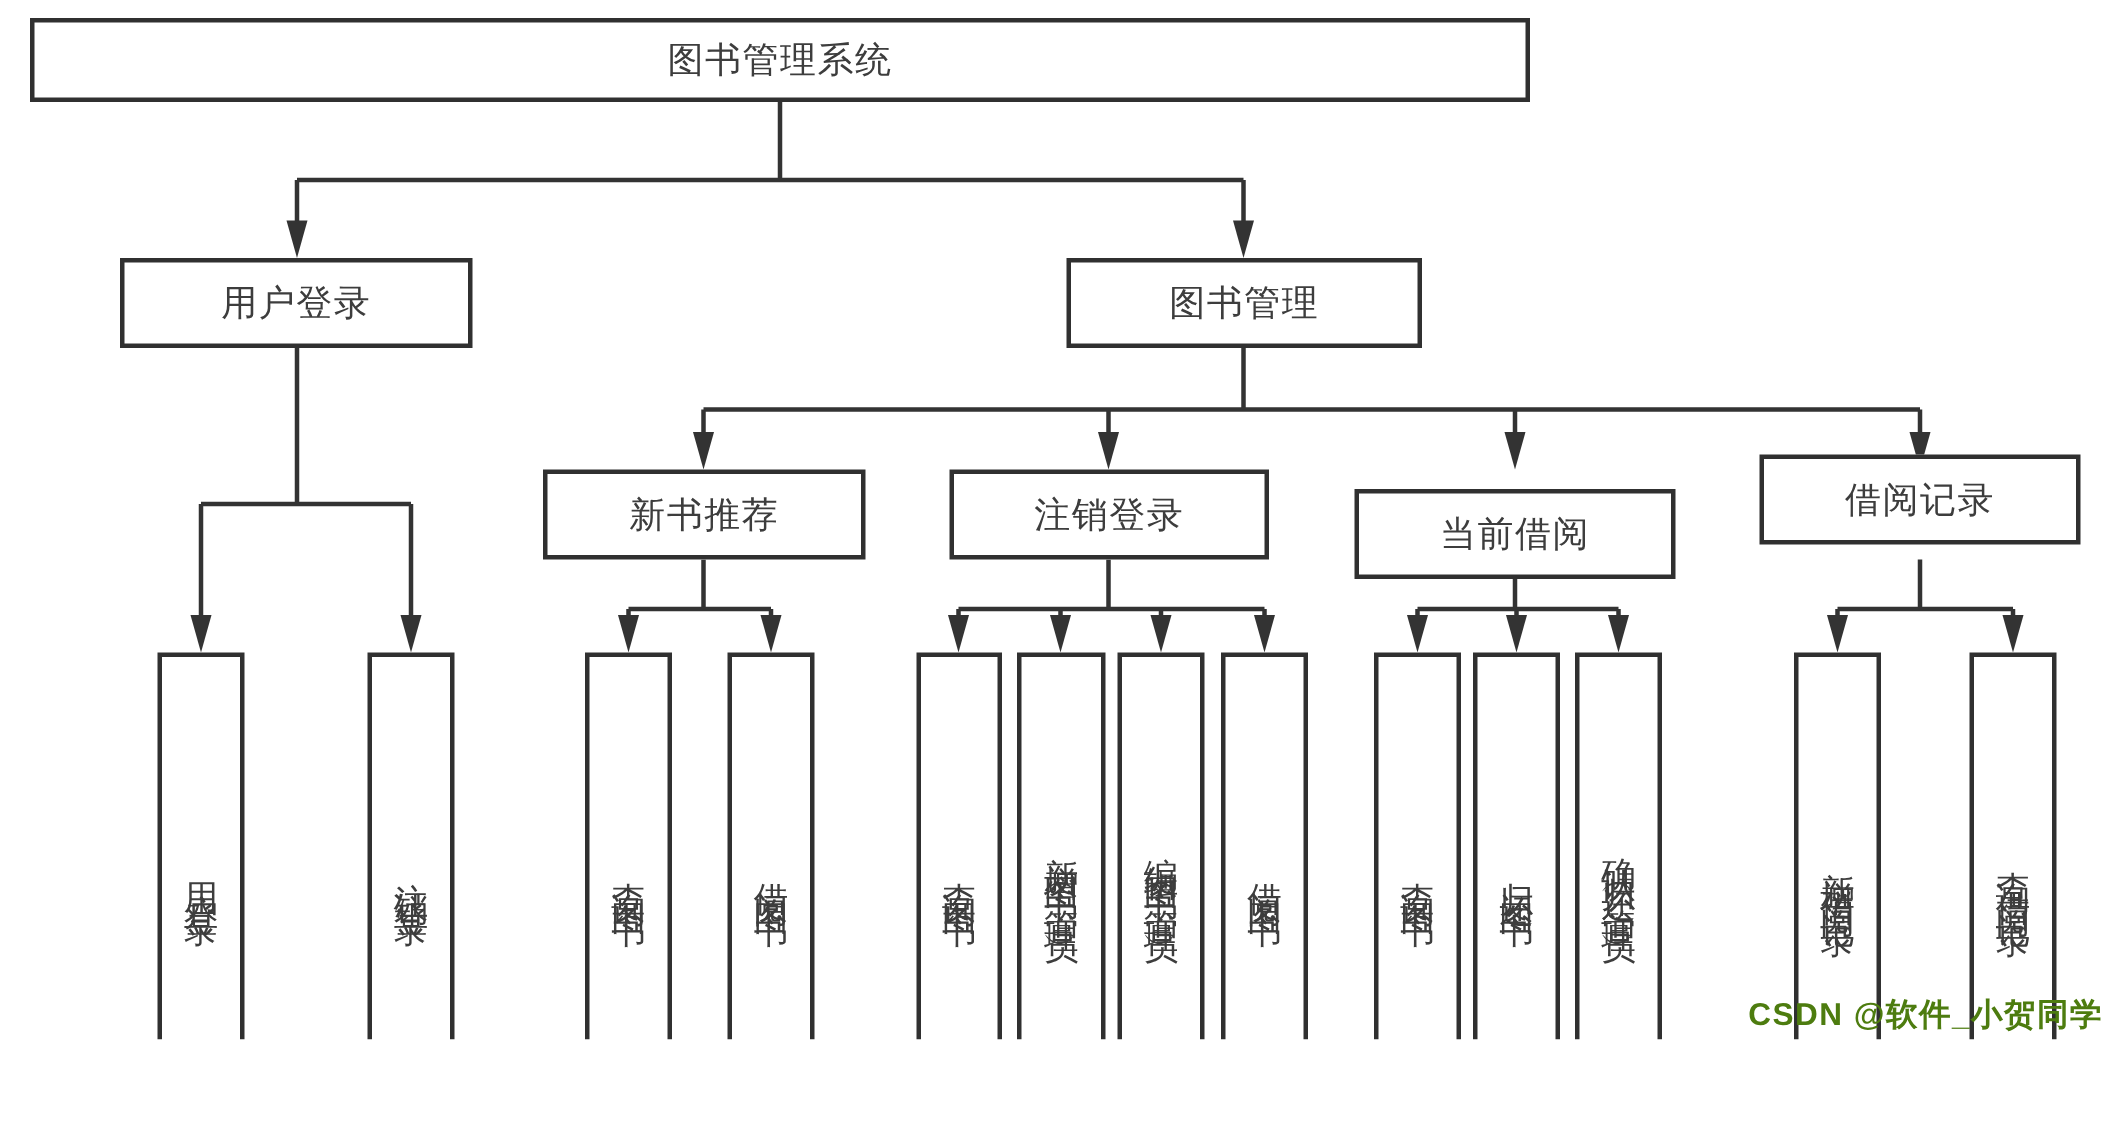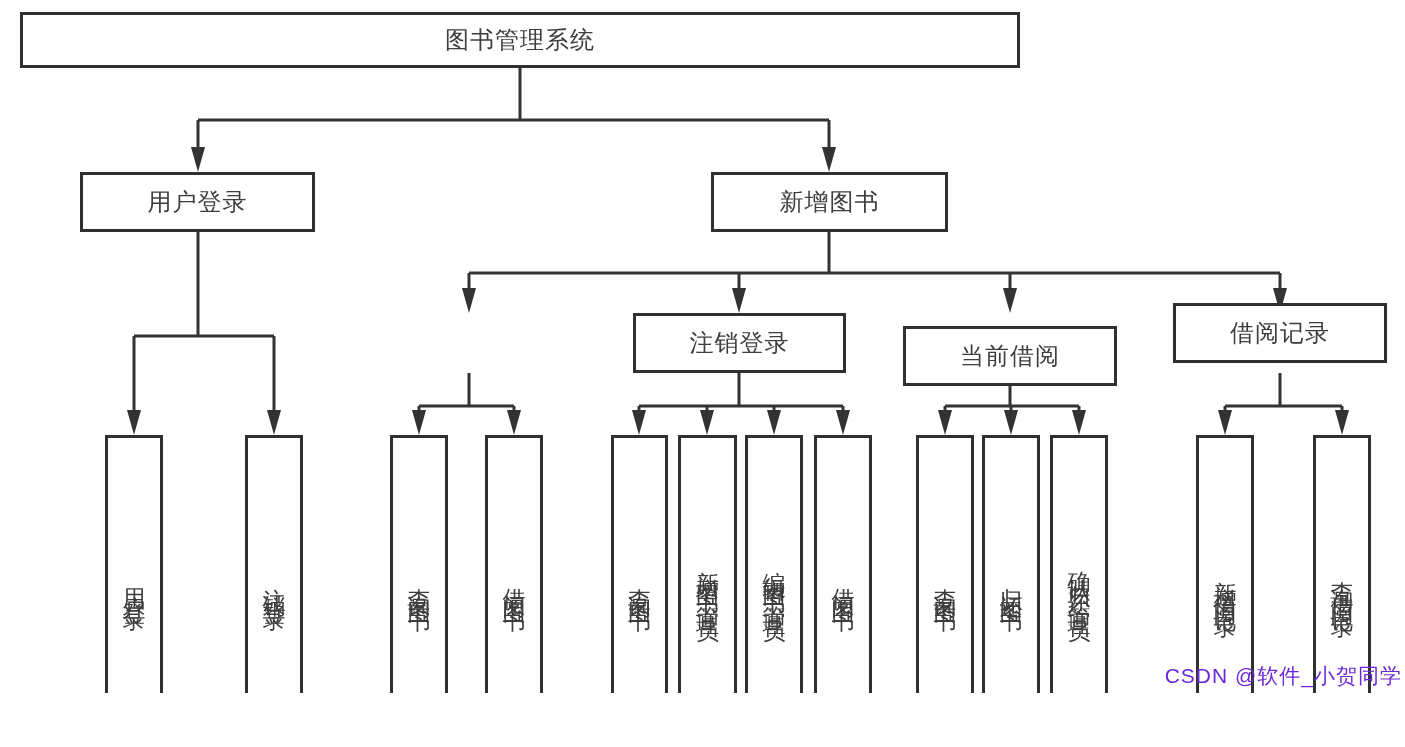--- a/index.html
+++ b/index.html
@@ -62,23 +62,24 @@
   .n-cb-query   { left: 916px; }
   .n-cb-return  { left: 982px; }
   .n-cb-confirm { left: 1050px; }
   .n-br-add     { left: 1196px; }
   .n-br-query   { left: 1313px; }
   .watermark {
     position: absolute;
     right: 3px;
     bottom: 3px;
     font-size: 21px;
-    color: #6d28d9;
+    color: #4d7c0f;
     z-index: 3;
     letter-spacing: 1px;
+    font-weight: bold;
   }
 </style>
 </head>
 <body>
 
 <div class="canvas">
 
   <svg class="connectors" viewBox="0 0 1405 747" xmlns="http://www.w3.org/2000/svg">
 
     <g stroke="#333333" stroke-width="3" fill="#333333">
@@ -130,23 +131,26 @@
   </svg>
 
   <div class="node hnode n-root">
     <span>图书管理系统</span>
   </div>
 
   <div class="node hnode n-user-login">
     <span>用户登录</span>
   </div>
   <div class="node hnode n-book-mgmt">
-    <span>新增图书</span>
-  </div>
-
+    <span>图书管理</span>
+  </div>
+
+  <div class="node hnode n-nbr">
+    <span>新书推荐</span>
+  </div>
   <div class="node hnode n-bb">
     <span>注销登录</span>
   </div>
   <div class="node hnode n-cb">
     <span>当前借阅</span>
   </div>
   <div class="node hnode n-br">
     <span>借阅记录</span>
   </div>
 

